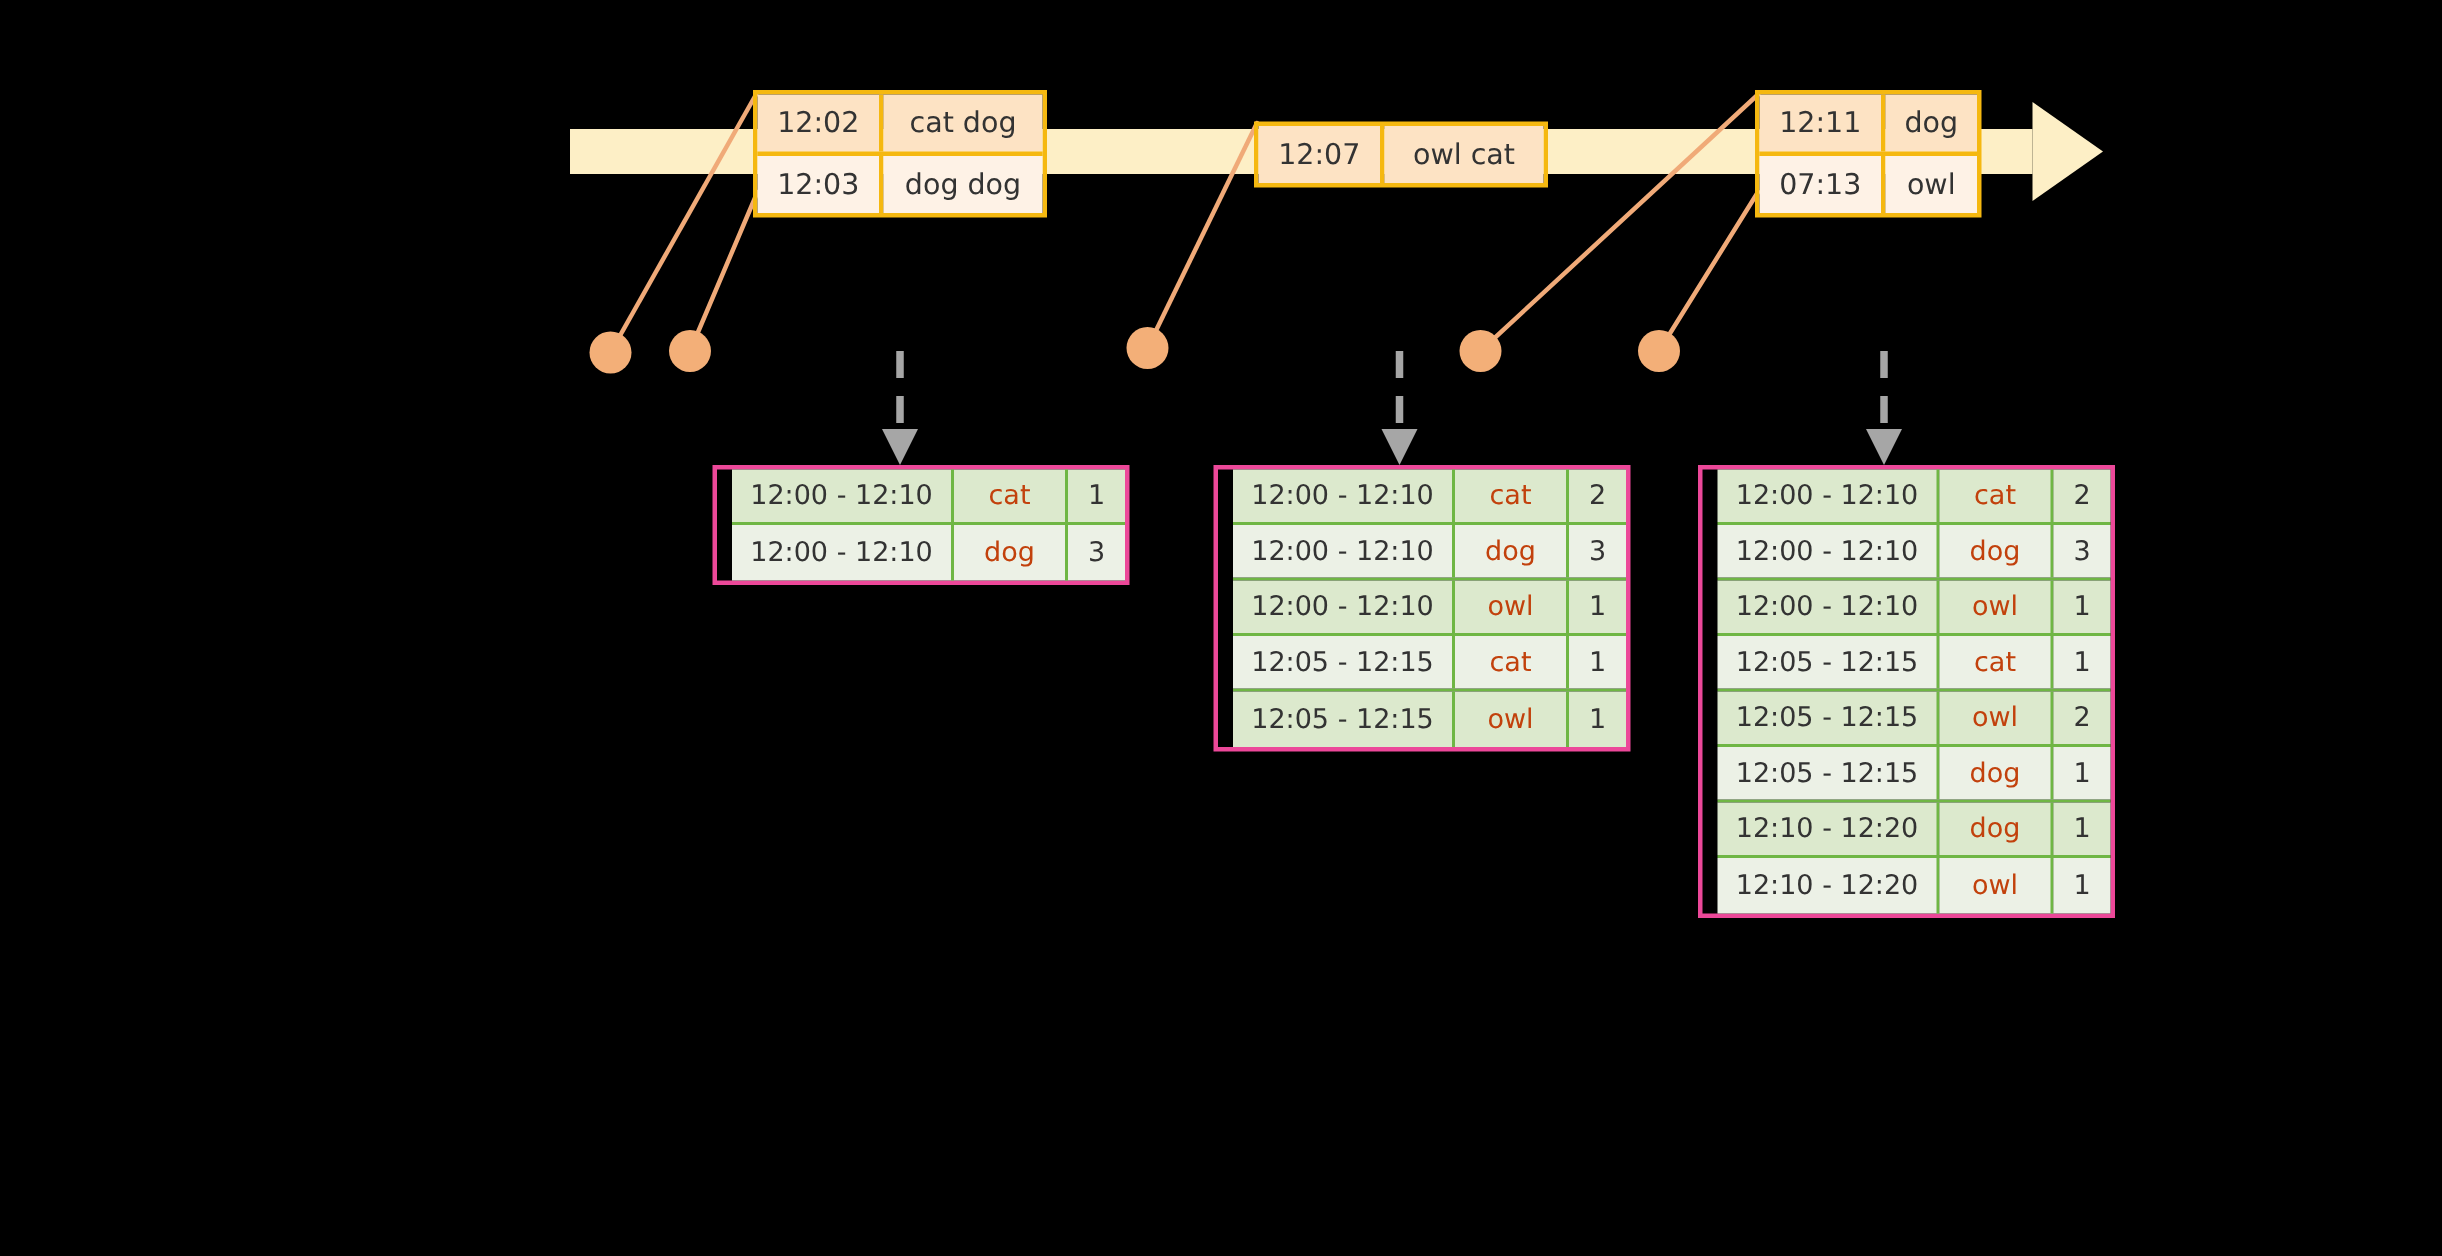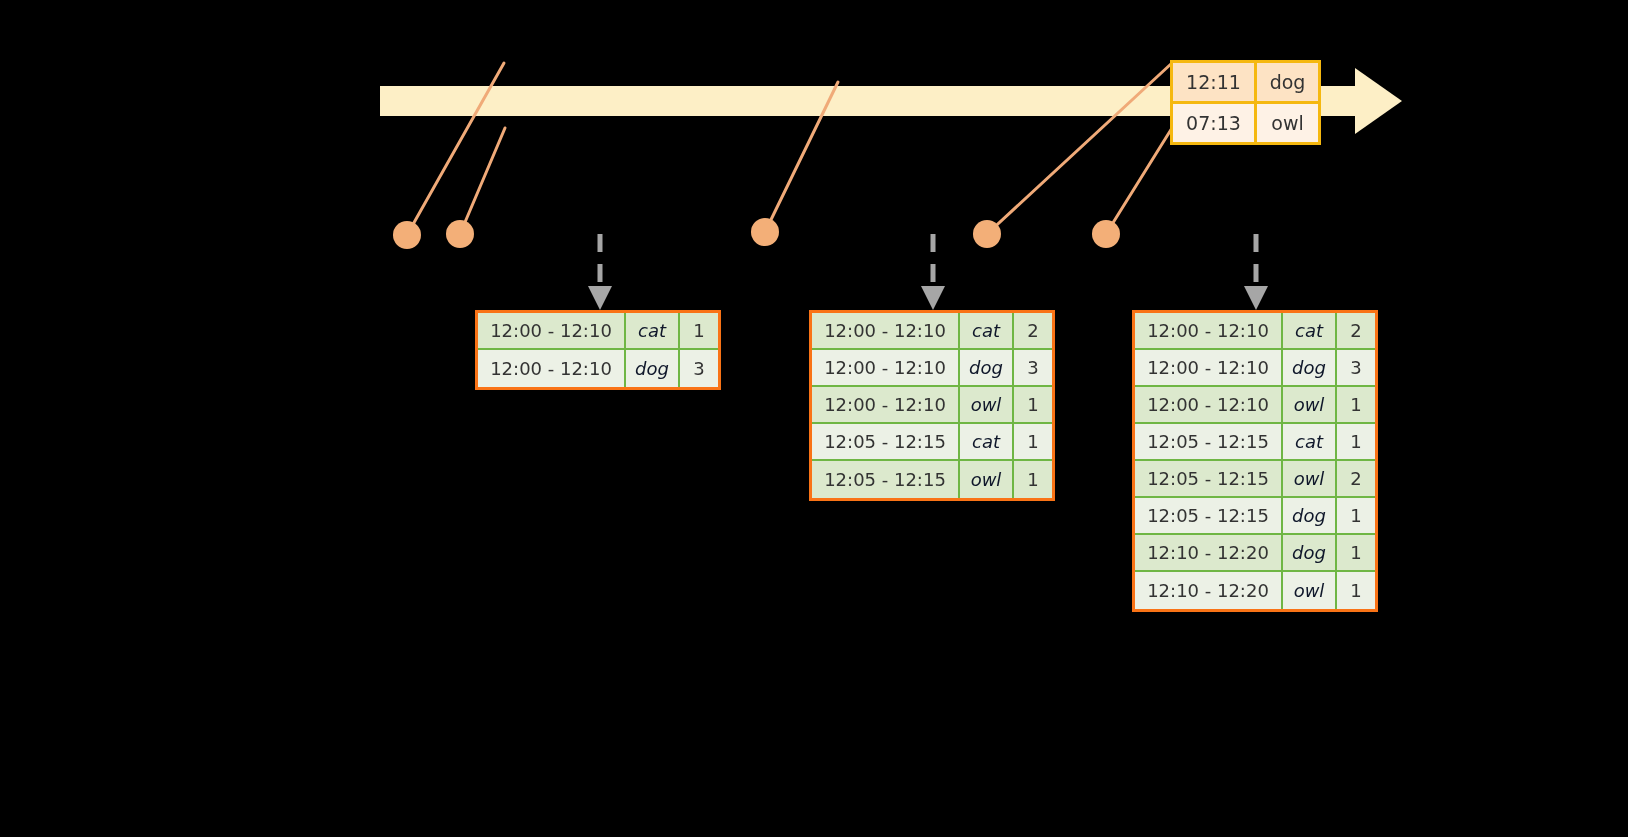--- a/index.html
+++ b/index.html
@@ -62,25 +62,26 @@
     justify-content: center;
     font-size: 19px;
     color: #333333;
     box-sizing: border-box;
     padding: 0 10px;
   }
 
   
   .result-table {
     position: absolute;
-    border: 3px solid #f97316;
+    border: 3px solid #ec4899;
     box-sizing: border-box;
     display: flex;
     flex-direction: column;
     z-index: 4;
+    padding-left: 10px;
   }
   .res-row {
     display: flex;
     height: 37px;
     border-bottom: 2px solid #6FB644;
     box-sizing: border-box;
   }
   .res-row:last-child { border-bottom: none; }
   .res-row.shaded > div { background: #DCE9CD; }
   .res-row.plain  > div { background: #ECF1E6; }
@@ -88,29 +89,28 @@
     width: 148px;
     display: flex;
     align-items: center;
     justify-content: center;
     font-size: 18px;
     color: #333333;
     border-right: 2px solid #6FB644;
     box-sizing: border-box;
   }
   .res-key {
-    width: 54px;
+    width: 76px;
     display: flex;
     align-items: center;
     justify-content: center;
     font-size: 18px;
-    color: #0f172a;
+    color: #c2410c;
     border-right: 2px solid #6FB644;
     box-sizing: border-box;
-    font-style: italic;
   }
   .res-cnt {
     width: 38px;
     display: flex;
     align-items: center;
     justify-content: center;
     font-size: 18px;
     color: #333333;
     box-sizing: border-box;
   }
@@ -152,21 +152,37 @@
         <line x1="933" y1="234" x2="933" y2="288" stroke-dasharray="18,12"></line>
         <polygon points="921,286 945,286 933,310" stroke="none"></polygon>
       </g>
       <g>
         <line x1="1256" y1="234" x2="1256" y2="288" stroke-dasharray="18,12"></line>
         <polygon points="1244,286 1268,286 1256,310" stroke="none"></polygon>
       </g>
     </g>
   </svg>
 
-
+  <div class="event-box" style="left:502px; top:60px; width:196px;">
+    <div class="event-row shaded">
+      <div class="ev-time">12:02</div>
+      <div class="ev-text">cat dog</div>
+    </div>
+    <div class="event-row plain">
+      <div class="ev-time">12:03</div>
+      <div class="ev-text">dog dog</div>
+    </div>
+  </div>
+
+  <div class="event-box" style="left:836px; top:81px; width:196px;">
+    <div class="event-row shaded">
+      <div class="ev-time">12:07</div>
+      <div class="ev-text">owl cat</div>
+    </div>
+  </div>
 
   <div class="event-box" style="left:1170px; top:60px; width:151px;">
     <div class="event-row shaded">
       <div class="ev-time">12:11</div>
       <div class="ev-text">dog</div>
     </div>
     <div class="event-row plain">
       <div class="ev-time">07:13</div>
       <div class="ev-text">owl</div>
     </div>

